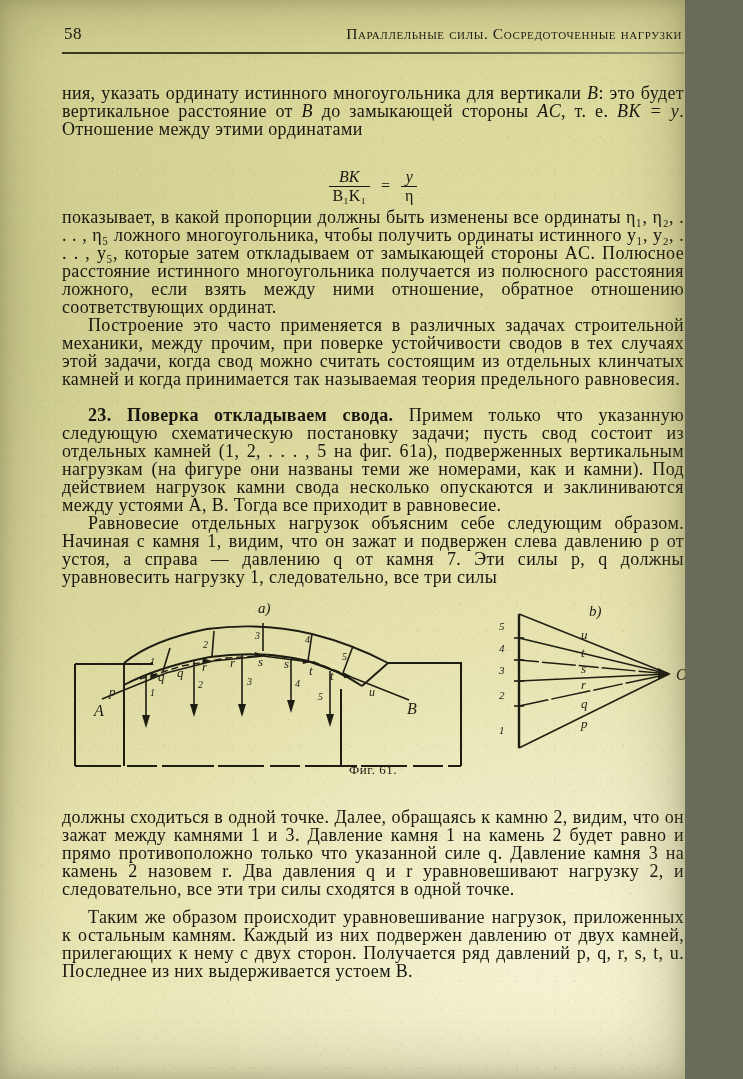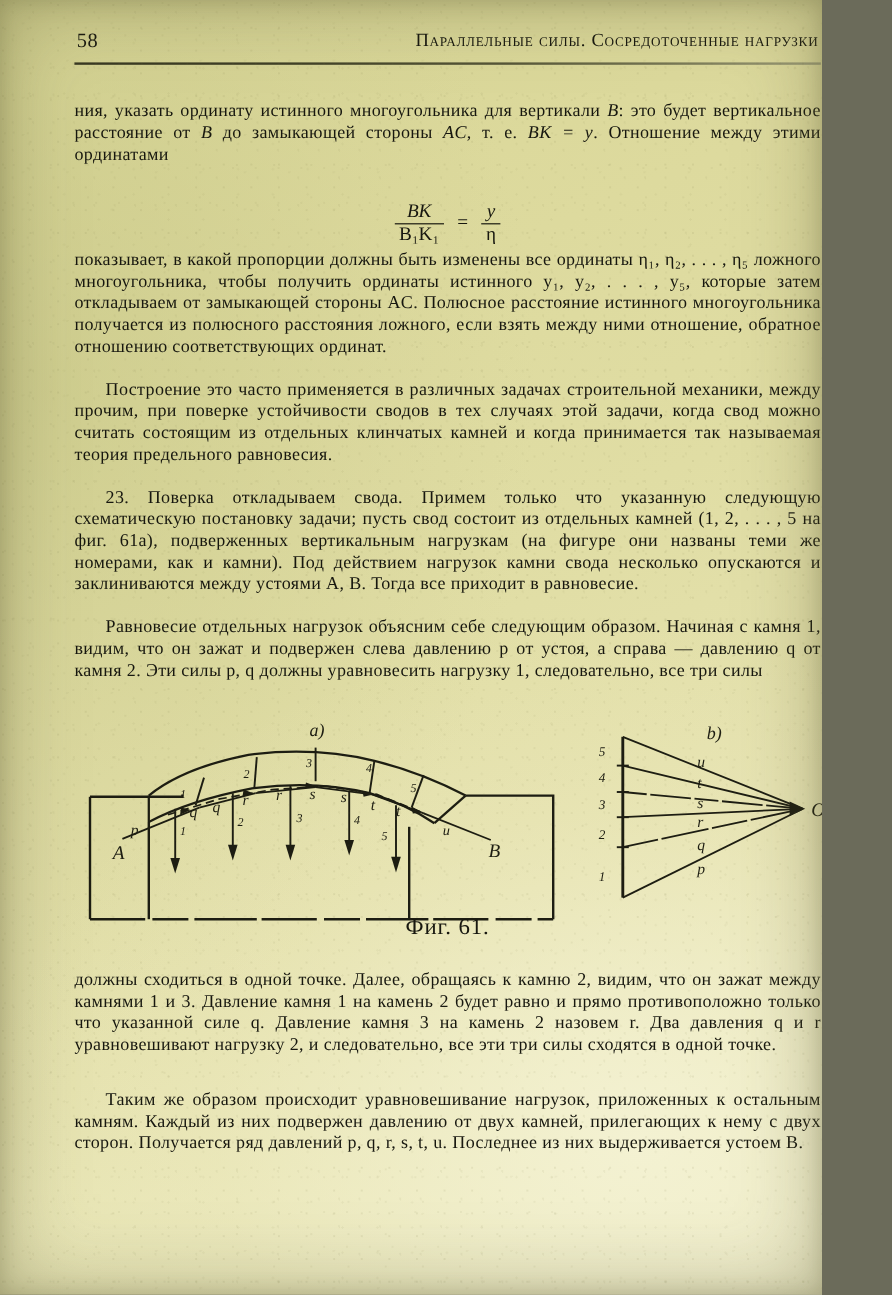--- a/index.html
+++ b/index.html
@@ -68,28 +68,28 @@
     left: 62px; top: 52px; width: 622px; height: 2px;
     background: linear-gradient(90deg, #2a2a18 0%, #33331d 30%, #4a4a30 58%, #6e6e4e 80%, #9a9a78 100%);
     opacity: .92;
   }
 
   
   .col {
     position: absolute;
     left: 62px;
     width: 622px;
-    font-size: 15px;
+    font-size: 18px;
     line-height: 18.1px;
     text-align: justify;
     letter-spacing: .02em;
   }
   .col p { margin: 0; }
   .indent { text-indent: 26px; }
-  .bold { font-weight: normal; }
+  .bold { font-weight: bold; }
 
   
   .v { font-style: italic; font-family: "Liberation Serif","DejaVu Serif",serif; }
 
   
   .formula {
     position: absolute;
     left: 62px; width: 622px;
     text-align: center;
     font-size: 16px;
@@ -107,21 +107,21 @@
   
   .figure {
     position: absolute;
     left: 62px; top: 586px;
     width: 622px; height: 200px;
   }
   .figcap {
     position: absolute;
     left: 0; top: 762px; width: 622px;
     text-align: center;
-    font-size: 19px;
+    font-size: 13px;
     letter-spacing: .04em;
   }
   .figcap-wrap { position: absolute; left: 62px; width: 622px; }
 
   svg { display: block; overflow: visible; }
   .ink { stroke: #1d1d12; fill: none; }
   .inkfill { fill: #1d1d12; }
   .lbl {
     font-family: "Liberation Serif","DejaVu Serif",serif;
     font-style: italic;
@@ -164,21 +164,21 @@
       <p>Построение это часто применяется в различных задачах строительной механики, между прочим, при поверке устойчивости сводов в тех случаях этой задачи, когда свод можно считать состоящим из отдельных клинчатых камней и когда принимается так называемая теория предельного равновесия.</p>
     </div>
 
     <div class="col indent" style="top:406px;">
       <p><span class="bold">23.</span>
         <span class="bold">Поверка откладываем свода.</span>
         <span>Примем только что указанную следующую схематическую постановку задачи; пусть свод состоит из отдельных камней (1, 2, . . . , 5 на фиг. 61а), подверженных вертикальным нагрузкам (на фигуре они названы теми же номерами, как и камни). Под действием нагрузок камни свода несколько опускаются и заклиниваются между устоями A, B. Тогда все приходит в равновесие.</span></p>
     </div>
 
     <div class="col indent" style="top:514px;">
-      <p>Равновесие отдельных нагрузок объясним себе следующим образом. Начиная с камня 1, видим, что он зажат и подвержен слева давлению p от устоя, а справа — давлению q от камня 2. Эти силы p, q должны уравновесить нагрузку 1, следовательно, все три силы</p>
+      <p>Равновесие отдельных нагрузок объясним себе следующим образом. Начиная с камня 1, видим, что он зажат и подвержен слева давлению p от устоя, а справа — давлению q от камня 7. Эти силы p, q должны уравновесить нагрузку 1, следовательно, все три силы</p>
     </div>
 
     <div class="figure">
       <svg width="622" height="200" viewBox="0 0 622 200">
 
         <g>
 
           <path class="ink" stroke-width="2" d="M 13 78 L 90 78 L 90 76"></path>
           <path class="ink" stroke-width="2" d="M 13 78 L 13 180"></path>
           <path class="ink" stroke-width="2" d="M 62 99 L 62 180"></path>

